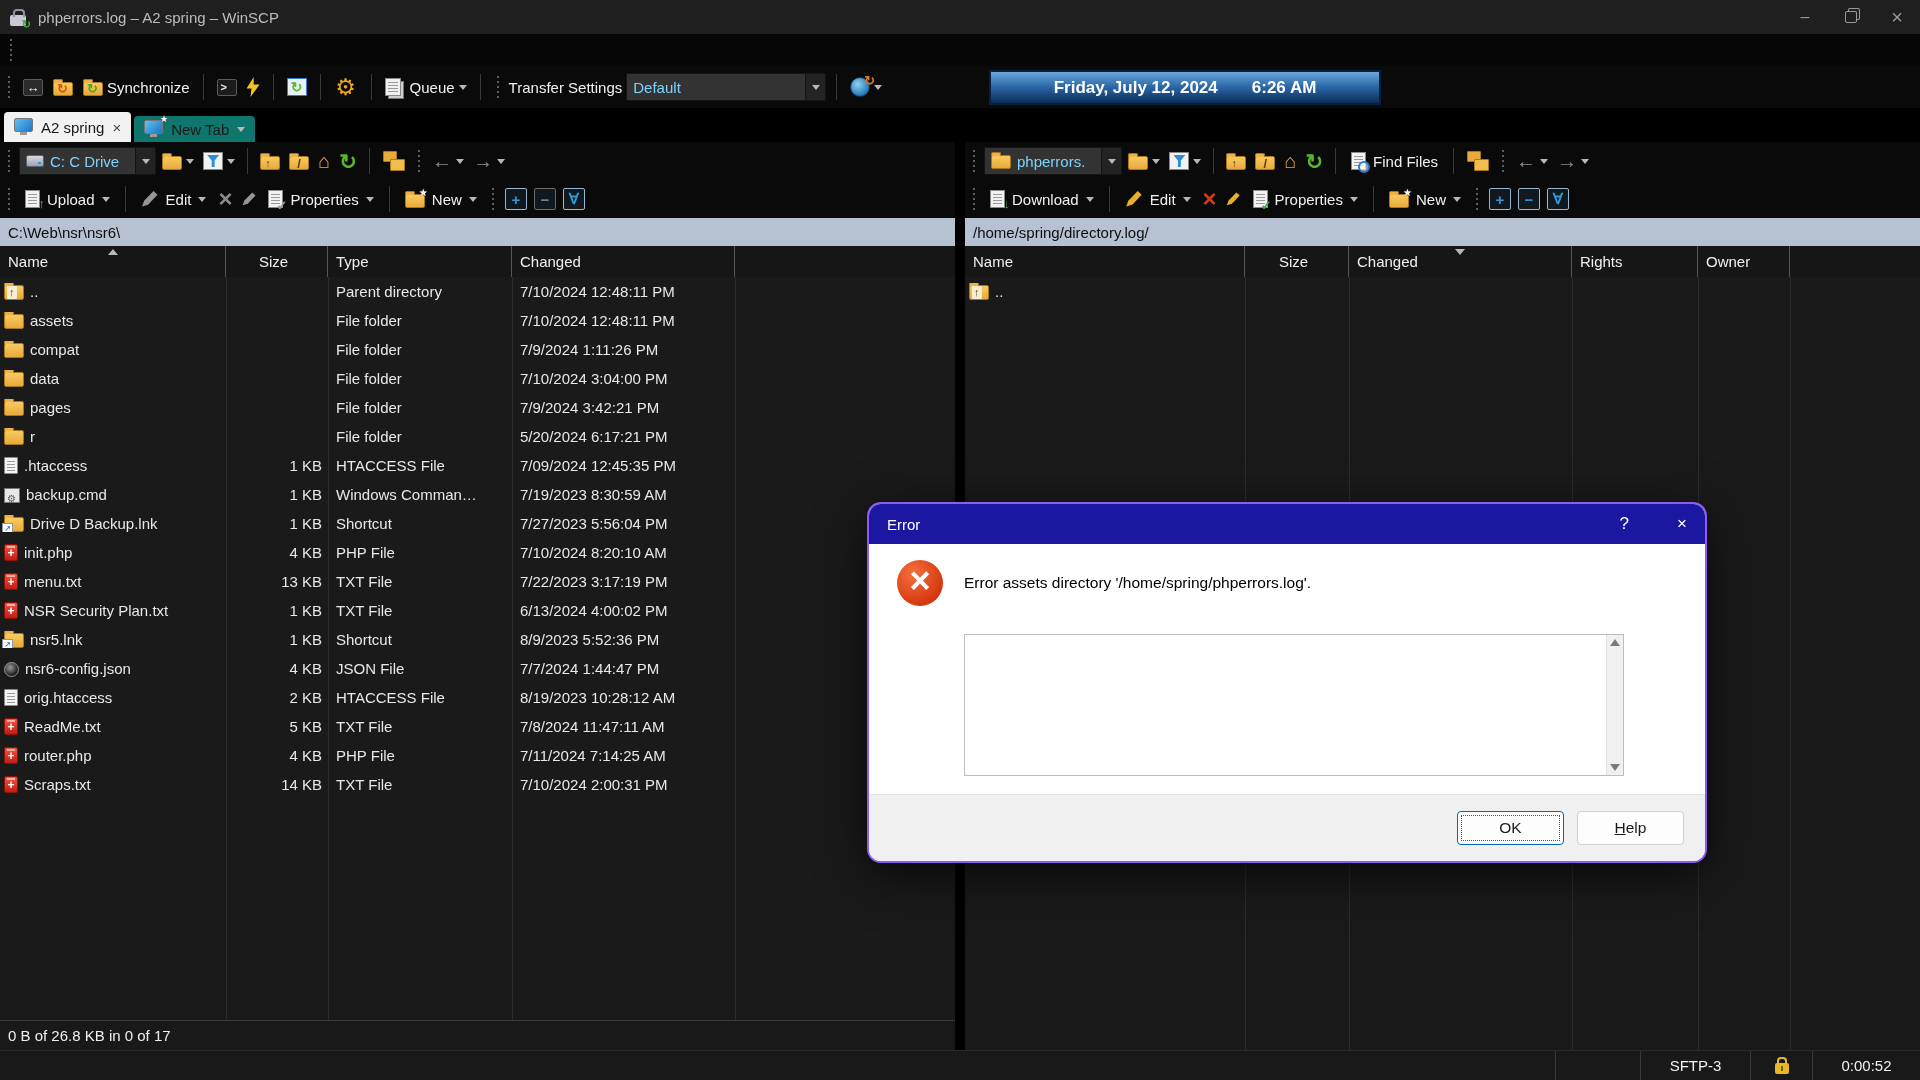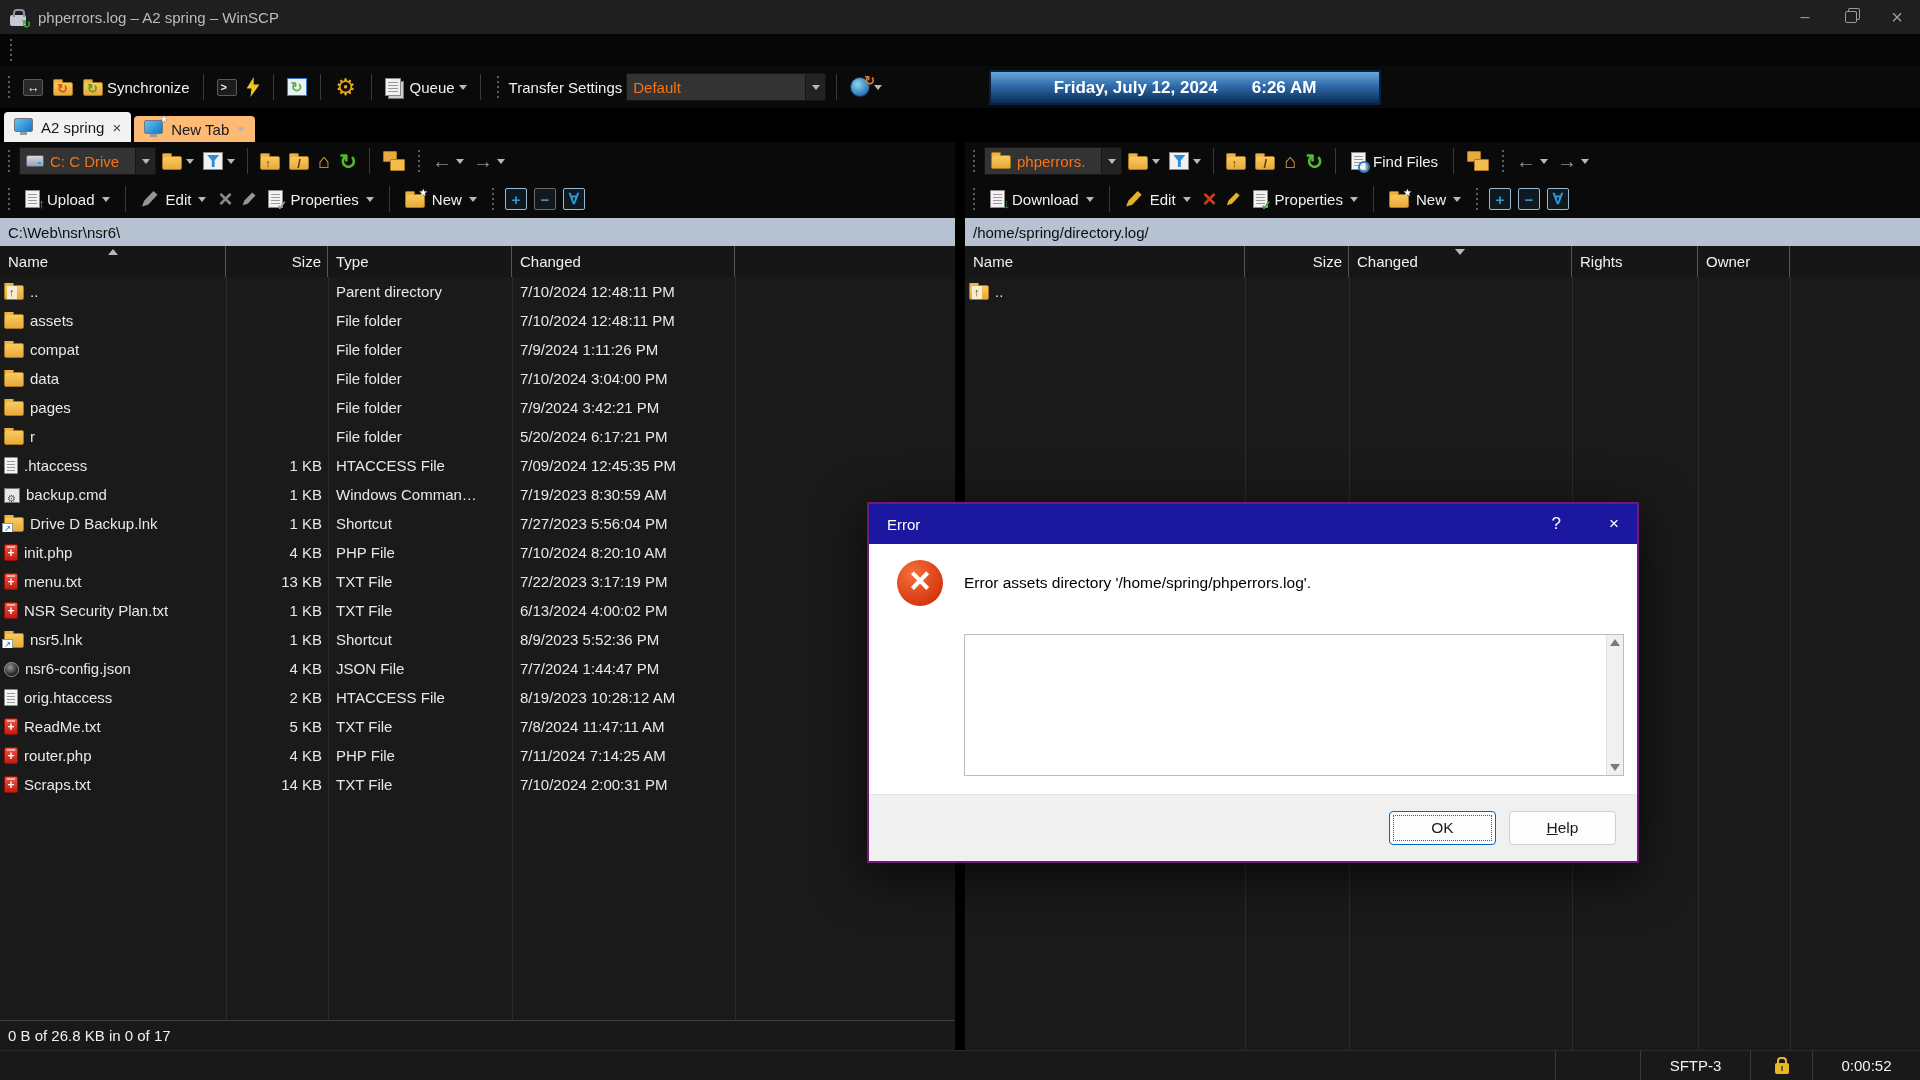--- a/index.html
+++ b/index.html
@@ -49,32 +49,32 @@
   .refwin{width:20px;height:18px;background:#e8f0f8;border:1px solid #3a78c8;display:flex;align-items:center;justify-content:center}
   .refwin::before{content:"↻";color:#56b82e;font-weight:bold;font-size:14px}
   .gear{width:24px;height:24px;display:flex;align-items:center;justify-content:center}
   .gear::before{content:"⚙";color:#e8a819;font-size:23px;line-height:1}
   .qdocs{width:16px;height:18px;background:#f0f0f0;border:1px solid #888;box-shadow:3px 3px 0 -1px #cfcfcf,3px 3px 0 0 #777;position:relative;margin-right:5px}
   .qdocs::before{content:"";position:absolute;left:2px;right:2px;top:3px;height:10px;background:repeating-linear-gradient(180deg,#9a9a9a 0 1px,transparent 1px 3px)}
   .globe{width:20px;height:20px;border-radius:50%;background:radial-gradient(circle at 38% 35%,#8ed4f0,#2a78b8 70%,#17486e);border:1px solid #14365a;position:relative}
   .globe::after{content:"↻";position:absolute;right:-6px;top:-5px;color:#e07820;font-weight:bold;font-size:13px}
 
   .combo{height:28px;background:#333;border:1px solid #141414;display:flex;align-items:center;gap:6px;padding-left:6px;flex:none}
-  .combo .ctext{color:#f97316;padding-right:10px;white-space:nowrap}
+  .combo .ctext{color:#7dd3fc;padding-right:10px;white-space:nowrap}
   .combo .carrow{width:20px;height:100%;background:#232323;display:flex;align-items:center;justify-content:center;border-left:1px solid #141414}
   .combo .carrow .car{margin-top:4px}
   .i-drive{width:18px;height:12px;background:linear-gradient(#d8d8e0,#9aa2b2);border:1px solid #5a6270;border-radius:2px;position:relative;flex:none}
   .i-drive::after{content:"";position:absolute;right:2px;bottom:2px;width:3px;height:2px;background:#2a9ad8}
 
   .banner{position:absolute;left:989px;top:4px;width:392px;height:35px;background:linear-gradient(180deg,#6aa8d8 0%,#2e6aaa 45%,#0b2c58 100%);border:2px solid #0a1f40;display:flex;align-items:center;justify-content:center;gap:34px;color:#fff;font-weight:bold;font-size:17px}
 
   
   .tabbar{height:34px;background:#000;display:flex;align-items:flex-end;padding-left:4px;gap:3px;flex:none}
   .tab{height:30px;background:#f2f2f2;color:#191919;display:flex;align-items:center;gap:8px;padding:0 10px;border-radius:4px 4px 0 0;font-size:15px}
-  .tab.inactive{height:26px;background:#fdba74}
+  .tab.inactive{height:26px;background:#0f766e}
   .mon{width:19px;height:14px;background:linear-gradient(135deg,#5ec4f0,#1b74c8);border:1px solid #777;border-radius:2px;position:relative;margin-bottom:4px;flex:none}
   .mon::after{content:"";position:absolute;left:5px;bottom:-4px;width:7px;height:3px;background:#9a9a9a}
   .mon.star::before{content:"★";position:absolute;top:-7px;right:-6px;font-size:9px;color:#fff;text-shadow:0 0 2px #555}
   .tclose{color:#444;font-size:15px}
   .tclose::before{content:"×"}
 
   
   .panels{flex:1;display:flex;gap:10px}
   .panel{width:955px;display:flex;flex-direction:column;background:#000}
   .prow{height:38px;display:flex;align-items:center;gap:3px;background:#0a0a0a;font-size:15px;flex:none;padding-left:2px}
@@ -105,21 +105,21 @@
   .docic.mag::after{content:"";position:absolute;right:-5px;bottom:-4px;width:8px;height:8px;border:2px solid #2a7ad0;border-radius:50%;background:rgba(255,255,255,.6)}
   .sq{width:22px;height:22px;border:1px solid #9ab8d0;background:#101820;display:flex;align-items:center;justify-content:center;font-size:15px;font-weight:bold;color:#2a9ad8;border-radius:2px;margin:0 2px}
   .sq.plus::before{content:"+"}
   .sq.minus::before{content:"−"}
   .sq.fa::before{content:"∀"}
   .sq.dis{color:#828282;border-color:#6a6a6a}
 
   .pathbar{height:28px;background:#b6c2d1;color:#0d0d0d;font-size:15px;display:flex;align-items:center;padding-left:8px;flex:none}
   .phead{height:31px;background:#161616;display:flex;flex:none;font-size:15px;color:#f0f0f0}
   .hc{display:flex;align-items:center;padding-left:8px;border-right:1px solid #565656;position:relative}
-  .hc.r{justify-content:flex-end;padding-right:6px;padding-left:0}
+  .hc.r{justify-content:center;padding-right:6px;padding-left:0}
   .hc.fill{flex:1;border-right:none}
   .sort{position:absolute;top:3px;left:50%;margin-left:-5px;width:0;height:0}
   .sort.asc{border:5px solid transparent;border-bottom:6px solid #b8b8b8;border-top:none}
   .sort.desc{border:5px solid transparent;border-top:6px solid #b8b8b8;border-bottom:none}
 
   .plist{flex:1;background:#1a1a1a;position:relative;overflow:hidden;font-size:15px}
   .gl{position:absolute;top:0;bottom:0;width:1px;background:#2c2c2c}
   .frow{height:29px;display:flex;align-items:center;position:relative}
   .c{padding-left:8px;white-space:nowrap;overflow:hidden;flex:none}
   .c.name{display:flex;align-items:center;padding-left:4px}
@@ -149,21 +149,21 @@
   
   .globalbar{height:30px;background:#191919;border-top:1px solid #2a2a2a;display:flex;align-items:stretch;font-size:15px;flex:none;color:#f0f0f0}
   .gspace{flex:1}
   .gcell{border-left:1px solid #3a3a3a;display:flex;align-items:center;justify-content:center}
   .gcell.empty{width:85px}.gcell.proto{width:110px}.gcell.lockc{width:62px}.gcell.time{width:108px}
   .locki{width:14px;height:11px;background:#e8b824;border-radius:2px;position:relative;margin-top:5px}
   .locki::before{content:"";position:absolute;top:-6px;left:2px;width:6px;height:6px;border:2px solid #e8b824;border-bottom:none;border-radius:4px 4px 0 0}
   .locki::after{content:"";position:absolute;left:6px;top:3px;width:2px;height:5px;background:#7a5c06}
 
   
-  .dialog{position:absolute;left:867px;top:502px;width:772px;height:361px;background:#fff;border:2px solid #701a75;border-radius:1px;box-shadow:0 12px 50px rgba(0,0,0,.7);z-index:50;display:flex;flex-direction:column;overflow:hidden}
+  .dialog{position:absolute;left:867px;top:502px;width:840px;height:361px;background:#fff;border:2px solid #8b5cf6;border-radius:14px;box-shadow:0 12px 50px rgba(0,0,0,.7);z-index:50;display:flex;flex-direction:column;overflow:hidden}
   .dtitle{height:40px;background:#1c17a0;display:flex;align-items:center;color:#fff;padding:0 18px;font-size:15px;flex:none}
   .dtbtns{margin-left:auto;display:flex;align-items:center;gap:48px;font-size:17px}
   .dbody{flex:1;background:#fff;position:relative;color:#111}
   .derr-icon{position:absolute;left:28px;top:16px;width:46px;height:46px;border-radius:50%;background:radial-gradient(circle at 35% 30%,#f4703c,#d5350e 75%);display:flex;align-items:center;justify-content:center}
   .derr-icon::before{content:"×";color:#fff;font-size:36px;font-weight:bold;line-height:1;margin-top:-4px}
   .dmsg{position:absolute;left:95px;top:30px;font-size:15.5px;color:#000}
   .dbox{position:absolute;left:95px;top:90px;width:660px;height:142px;border:1px solid #bdbdbd;background:#fff;padding:8px 30px 8px 14px;line-height:2.05;color:#000;font-size:15px}
   .dscroll{position:absolute;right:0;top:0;bottom:0;width:17px;background:#f0f0f0;border-left:1px solid #e2e2e2;display:flex;flex-direction:column;justify-content:space-between;align-items:center;padding:4px 0}
   .sarr{width:0;height:0;border:5px solid transparent}
   .sarr.up{border-bottom:7px solid #7a7a7a;border-top:none}

